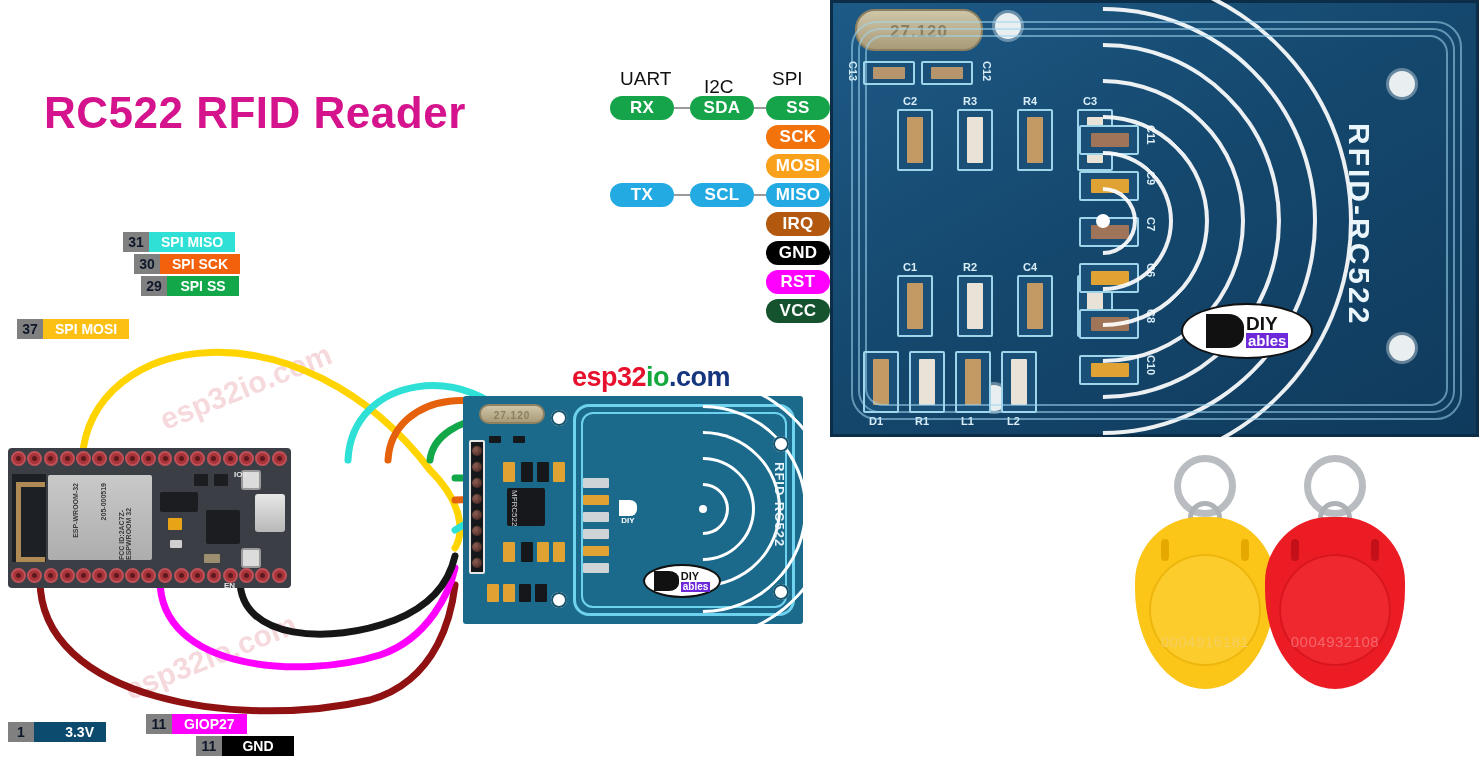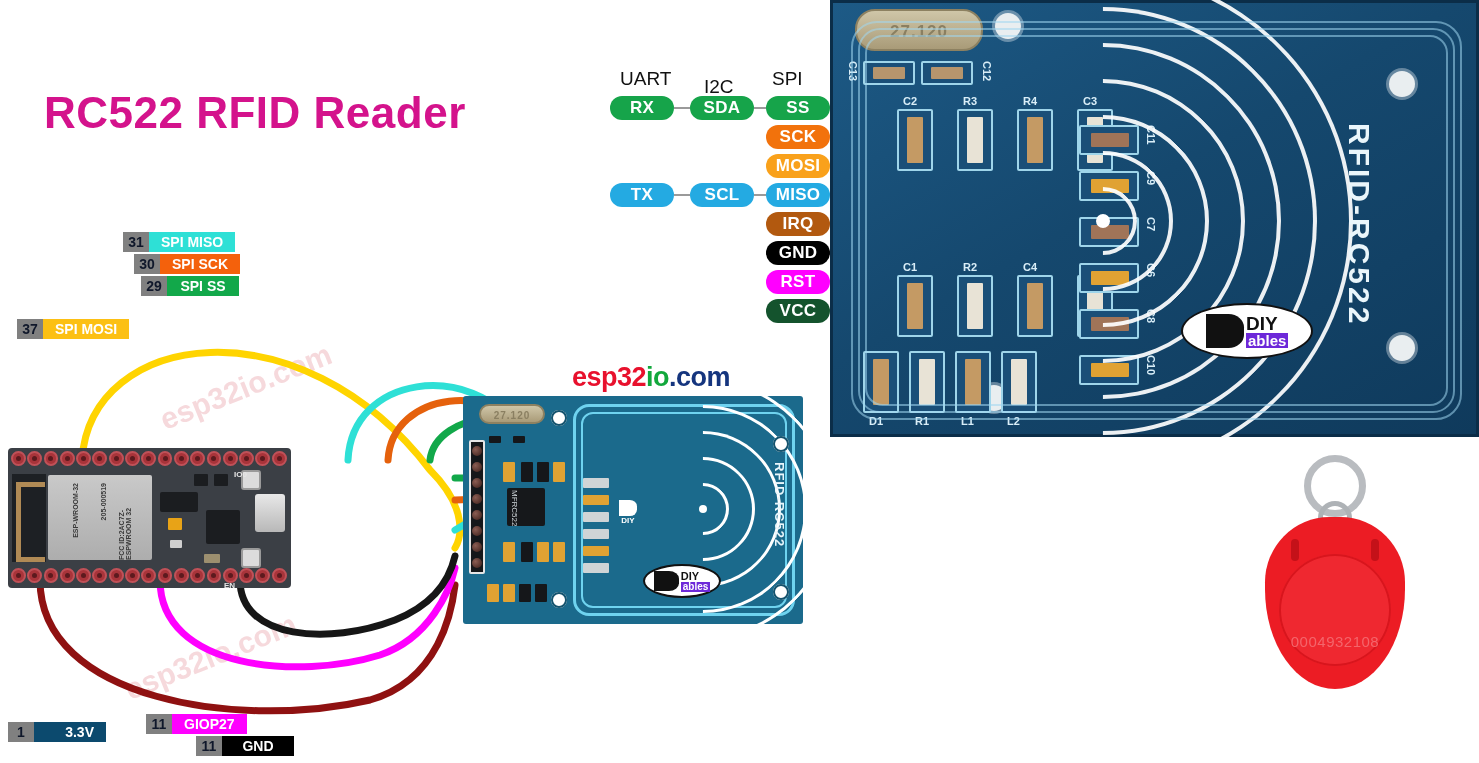--- a/index.html
+++ b/index.html
@@ -599,20 +599,30 @@
     <div class="diy-oval" style="left:348px; top:300px; width:132px; height:56px;">
       <span class="d1" style="width:30%;"></span>
       <span class="d2">
         <b style="font-size:19px;">DIY</b>
         <i style="font-size:15px;">ables</i>
       </span>
     </div>
   </div>
 
 
+  <div class="fob" style="left:1135px; top:455px; width:140px; height:240px;">
+    <div class="ring"></div>
+    <div class="ring2"></div>
+    <div class="body" style="background:#fbc618;">
+      <span class="slot" style="left:26px; background:#e5a800;"></span>
+      <span class="slot" style="right:26px; background:#e5a800;"></span>
+      <span style="position:absolute; left:50%; top:54%; transform:translate(-50%,-50%); width:112px; height:112px; border-radius:50%; background:#fccb2c; box-shadow: inset 0 0 0 2px #eeb60d;"></span>
+    </div>
+    <div class="code" style="color:#f4cf61; top:178px;">0004916181</div>
+  </div>
 
   <div class="fob" style="left:1265px; top:455px; width:140px; height:240px;">
     <div class="ring"></div>
     <div class="ring2"></div>
     <div class="body" style="background:#ec1c24;">
       <span class="slot" style="left:26px; background:#c41119;"></span>
       <span class="slot" style="right:26px; background:#c41119;"></span>
       <span style="position:absolute; left:50%; top:54%; transform:translate(-50%,-50%); width:112px; height:112px; border-radius:50%; background:#ef2830; box-shadow: inset 0 0 0 2px #d8151d;"></span>
     </div>
     <div class="code" style="color:#f4656b; top:178px;">0004932108</div>

